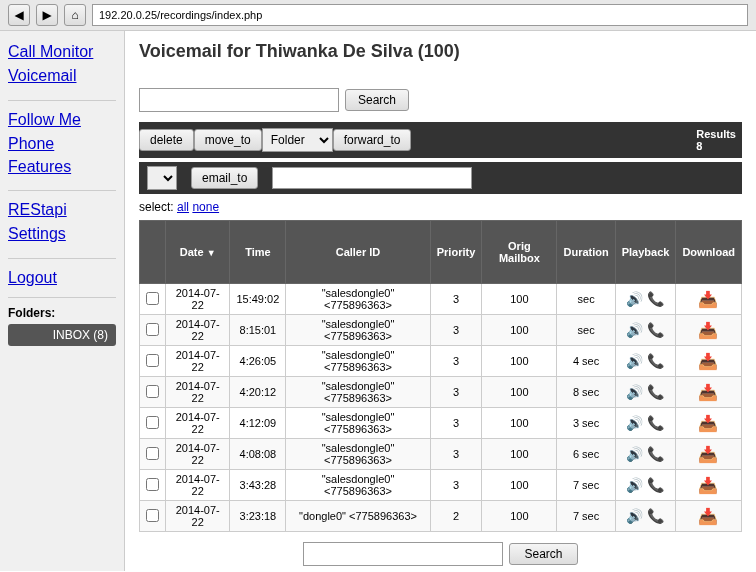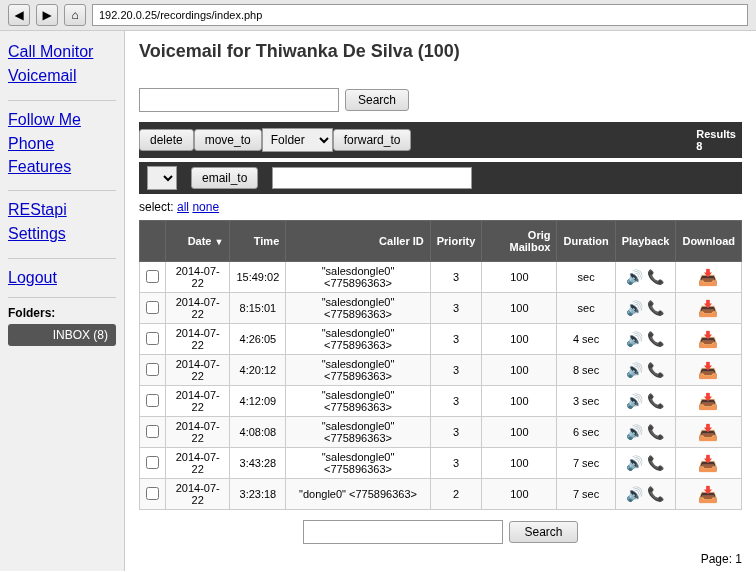--- a/index.html
+++ b/index.html
@@ -190,22 +190,22 @@
 
     
     table {
       width: 100%;
       border-collapse: collapse;
       font-size: 11px;
     }
     table th {
       background: #555;
       color: #fff;
-      padding: 8px 6px;
-      text-align: right;
+      padding: 19px 6px;
+      text-align: center;
       border: 1px solid #666;
       font-size: 11px;
     }
     table td {
       padding: 3px 6px;
       text-align: center;
       border: 1px solid #ccc;
       vertical-align: middle;
     }
     table tr:nth-child(even) td {

